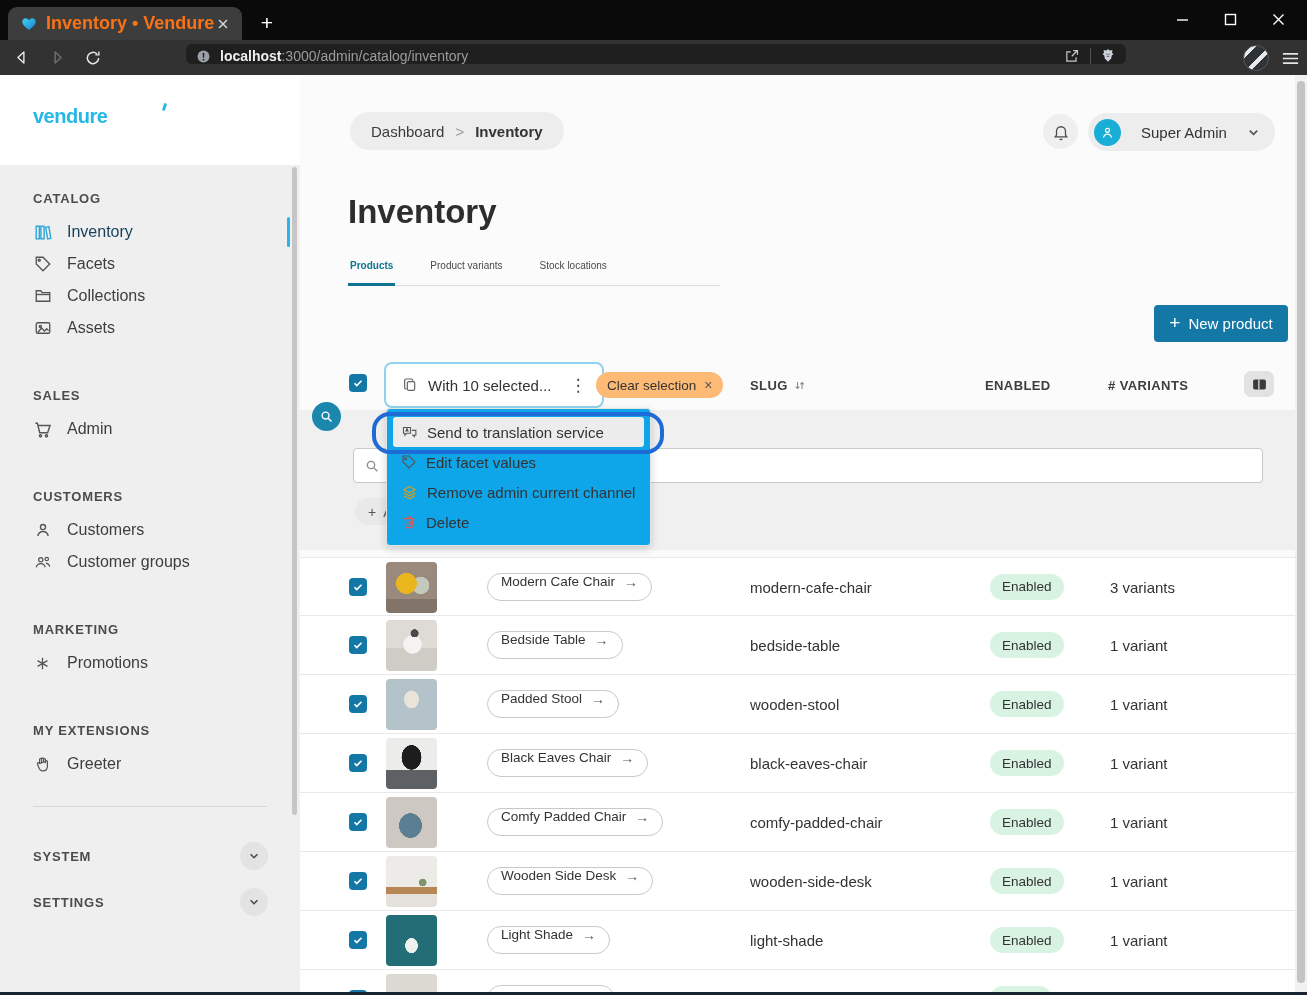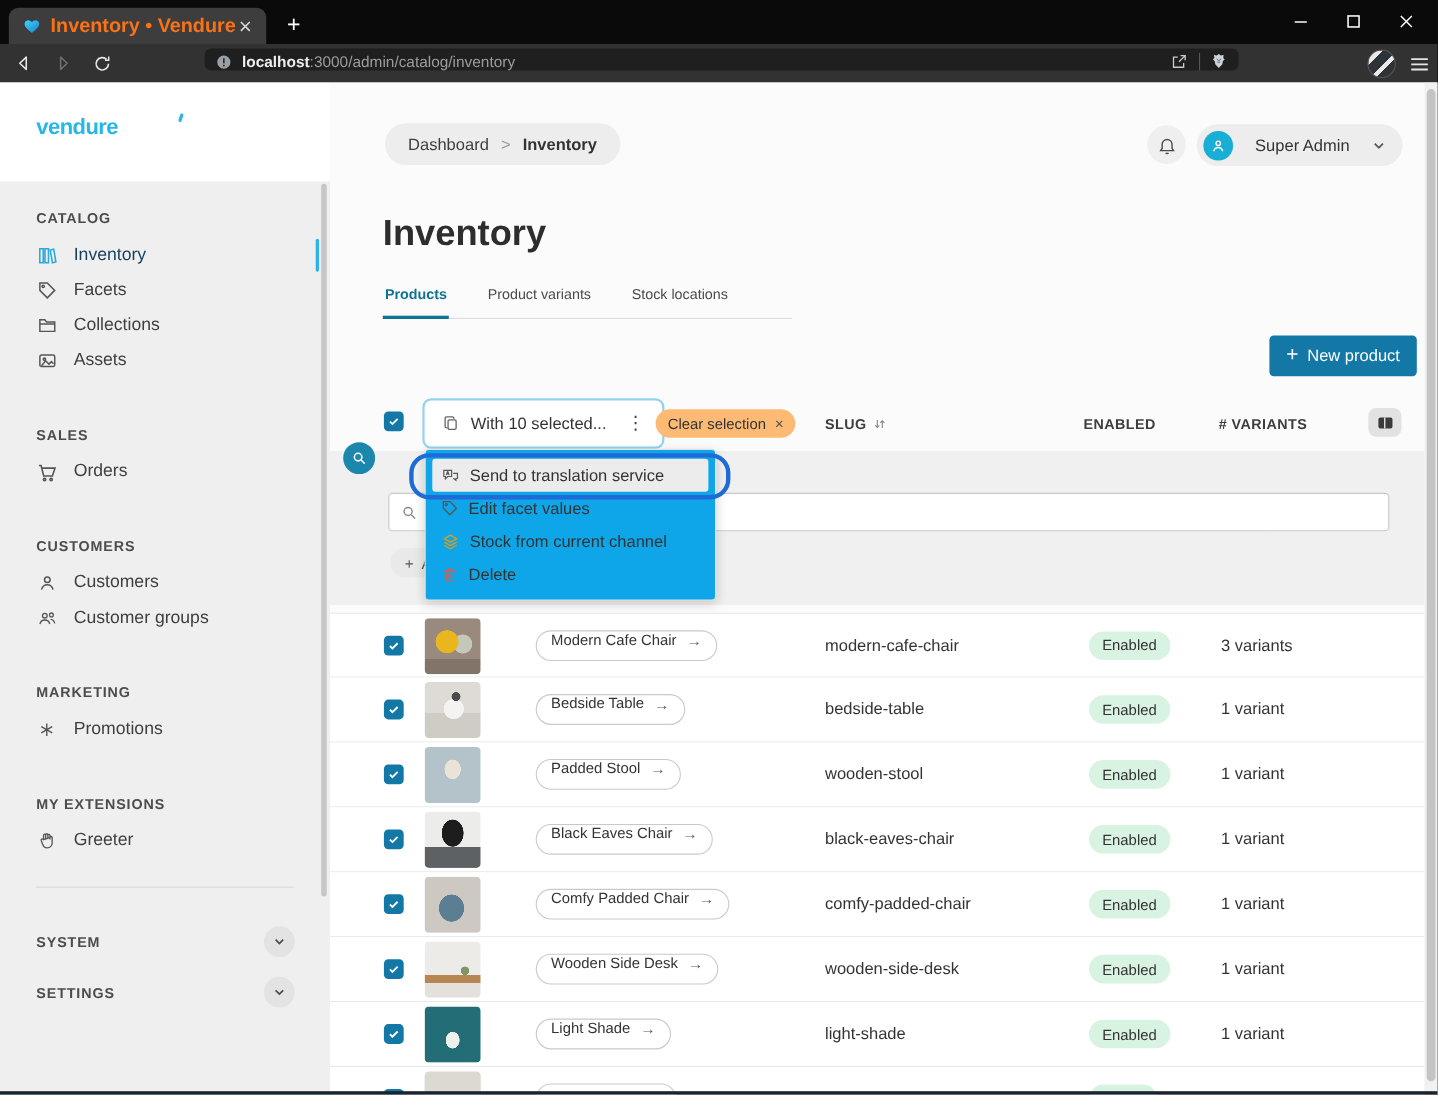--- a/index.html
+++ b/index.html
@@ -47,21 +47,21 @@
   .main{position:relative;flex:1;height:100%;overflow:hidden;background:#fbfbfb;}
   .breadcrumb{position:absolute;left:50px;top:37px;height:38px;background:#ededed;border-radius:19px;display:flex;align-items:center;gap:11px;padding:0 21px;font-size:15px;color:#3c3c3c;}
   .bc-sep{color:#9a9a9a;font-size:15px;}
   .bc-current{font-weight:600;color:#333;}
   .bell-btn{position:absolute;left:743px;top:39px;width:35px;height:35px;border-radius:50%;background:#efefef;display:flex;align-items:center;justify-content:center;cursor:pointer;}
   .admin-pill{position:absolute;left:788px;top:38px;height:38px;background:#ededed;border-radius:19px;display:flex;align-items:center;gap:20px;padding:0 15px 0 6px;cursor:pointer;}
   .admin-avatar{width:27px;height:27px;border-radius:50%;background:#18aed6;display:flex;align-items:center;justify-content:center;}
   .admin-name{font-size:15px;color:#333;}
   .page-title{position:absolute;left:48px;top:118px;font-size:33px;font-weight:600;color:#2d2d2d;}
   .tabs{position:absolute;left:48px;top:185px;width:372px;display:flex;gap:33px;border-bottom:1px solid #ddd;}
-  .ptab{padding:0 2px 12px;font-size:13px;color:#4a4a4a;cursor:pointer;}
+  .ptab{padding:0 2px 12px;font-size:10px;color:#4a4a4a;cursor:pointer;}
   .ptab.active{color:#0e7490;font-weight:700;border-bottom:3px solid #0e7490;margin-bottom:-1px;}
   .newprod{position:absolute;left:854px;top:230px;width:134px;height:37px;background:#1478a7;border:none;border-radius:4px;color:#fff;font-size:15px;display:flex;align-items:center;justify-content:center;gap:8px;cursor:pointer;}
   .newprod .plus{font-size:19px;font-weight:400;line-height:1;margin-top:-2px;}
 
   .cb{width:18px;height:18px;background:#1478a7;border-radius:4px;display:flex;align-items:center;justify-content:center;cursor:pointer;}
   .bulk-cb{position:absolute;left:49px;top:299px;}
   .bulk-btn{position:absolute;left:84px;top:287px;height:46px;background:#fff;border:2px solid #93d2ef;border-radius:8px;display:flex;align-items:center;gap:10px;padding:0 12px 0 16px;font-size:15px;color:#333;cursor:pointer;}
   .bulk-kebab{font-size:17px;color:#444;padding:0 4px;margin-left:4px;}
   .clear-chip{position:absolute;left:296px;top:297px;height:26px;background:#fdba74;border-radius:13px;display:flex;align-items:center;gap:8px;padding:0 11px;font-size:13.5px;color:#333;cursor:pointer;}
   .clear-x{color:#555;font-size:14px;}
@@ -250,21 +250,21 @@
         <div class="nav-gap"></div>
         <div class="nav-h">SALES</div>
         <div class="nav-item">
           <span class="ni-icon">
               <svg width="19" height="19" viewBox="0 0 24 24" fill="none" stroke="#555" stroke-width="1.8">
                 <path d="M3 4h2.5l3 12h10l3-9H7"></path>
                 <circle cx="9.5" cy="20" r="1.4"></circle>
                 <circle cx="17" cy="20" r="1.4"></circle>
               </svg>
             </span>
-          <span>Orders</span>
+          <span>Admin</span>
         </div>
 
         <div class="nav-gap"></div>
         <div class="nav-h">CUSTOMERS</div>
         <div class="nav-item">
           <span class="ni-icon">
               <svg width="18" height="18" viewBox="0 0 24 24" fill="none" stroke="#555" stroke-width="1.8">
                 <circle cx="12" cy="8" r="3.4"></circle>
                 <path d="M5 20c1-4 4-6 7-6s6 2 7 6"></path>
               </svg>
@@ -458,21 +458,21 @@
           <span>Edit facet values</span>
         </div>
         <div class="dd-item">
           <span>
               <svg width="17" height="17" viewBox="0 0 24 24" fill="none" stroke="#d29f1f" stroke-width="1.7">
                 <path d="M12 3.5l8 4.5-8 4.5-8-4.5z"></path>
                 <path d="M4 12.5l8 4.5 8-4.5"></path>
                 <path d="M4 16.5l8 4.5 8-4.5"></path>
               </svg>
             </span>
-          <span>Stock from current channel</span>
+          <span>Remove admin current channel</span>
         </div>
         <div class="dd-item">
           <span>
               <svg width="16" height="16" viewBox="0 0 24 24" fill="none" stroke="#dd5a52" stroke-width="1.7">
                 <path d="M4 7h16M9.5 7V4.5h5V7M6.5 7l1 13.5h9l1-13.5M10 10.5v6.5M14 10.5v6.5"></path>
               </svg>
             </span>
           <span>Delete</span>
         </div>
       </div>

